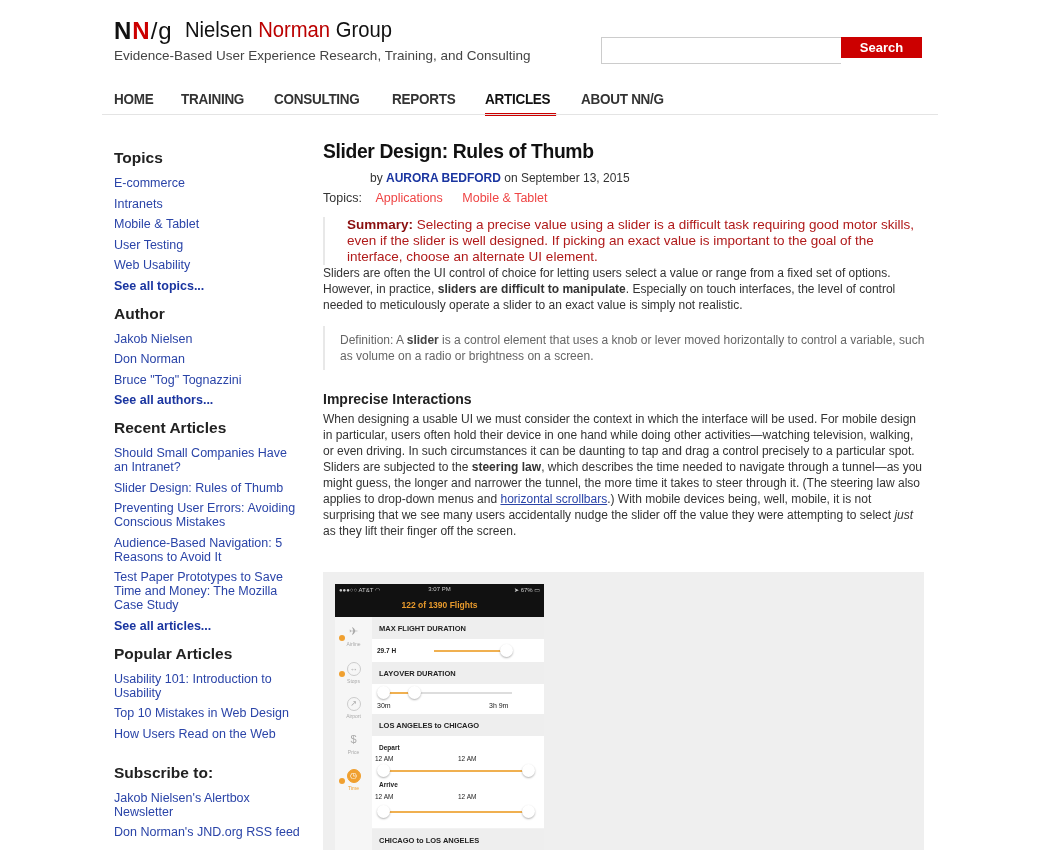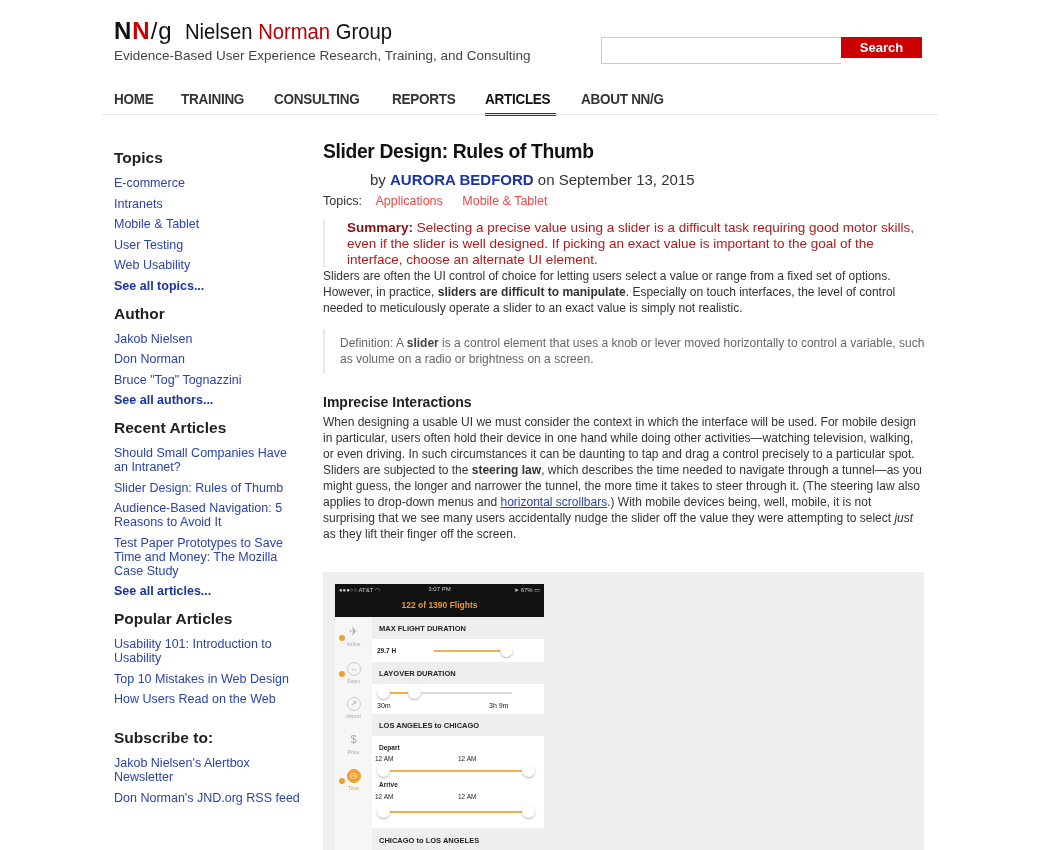--- a/index.html
+++ b/index.html
@@ -1,21 +1,21 @@
 <!DOCTYPE html>
 <html><head>
 <meta charset="utf-8">
 <style>
   * { box-sizing: border-box; margin: 0; padding: 0; }
   html, body { width: 1040px; height: 850px; overflow: hidden; background: #fff; }
   body { font-family: "Liberation Sans", sans-serif; color: #222; position: relative; }
   a { text-decoration: none; }
 
   
-  .logo { position: absolute; left: 114px; top: 17px; display: flex; align-items: flex-end; }
+  .logo { position: absolute; left: 114px; top: 17px; display: flex; align-items: flex-start; }
   .logo-mark { font-family: "Liberation Sans", sans-serif; font-size: 24px; font-weight: bold; letter-spacing: 1px; color: #111; }
   .logo-mark .n2 { color: #c00; }
   .logo-mark .slash { font-weight: normal; color: #111; }
   .logo-name { font-family: "Liberation Sans", sans-serif; font-size: 22px; margin-left: 12px; color: #111; transform: scaleX(0.92); transform-origin: left; }
   .logo-name .red { color: #b00; }
   .tagline { position: absolute; left: 114px; top: 48px; font-size: 13.5px; color: #444; }
 
   .search-wrap { position: absolute; left: 601px; top: 37px; width: 321px; height: 27px; display: flex; }
   .search-input { flex: 1; height: 27px; border: 1px solid #ccc; border-right: none; background: #fff; font-size: 13px; padding: 0 6px; font-family: "Liberation Sans", sans-serif; }
   .search-btn { width: 81px; height: 21px; background: #c00; color: #fff; font-weight: bold; font-size: 13px; border: none; font-family: "Liberation Sans", sans-serif; }
@@ -29,21 +29,21 @@
   
   .sidebar { position: absolute; left: 114px; top: 149px; width: 190px; }
   .side-h { font-size: 15.5px; font-weight: bold; color: #222; margin-bottom: 9px; }
   .side-link { display: block; font-size: 12.5px; color: #2a44a8; line-height: 14px; margin-bottom: 6.5px; }
   .side-more { display: block; font-size: 12.5px; color: #1a35a0; font-weight: bold; margin-bottom: 12px; }
   .side-sec { margin-bottom: 0; }
 
   
   .article { position: absolute; left: 323px; top: 139px; width: 603px; }
   .title { font-size: 21px; font-weight: bold; color: #111; letter-spacing: -0.4px; transform: scaleX(0.92); transform-origin: left; white-space: nowrap; }
-  .byline { font-size: 15px; color: #333; margin-top: 8px; padding-left: 47px; }
+  .byline { font-size: 12px; color: #333; margin-top: 8px; padding-left: 47px; }
   .byline .author { color: #1a35a0; font-weight: bold; }
   .topics { font-size: 12.5px; color: #333; margin-top: 6px; }
   .topics a { color: #ef4444; margin-left: 10px; margin-right: 6px; }
 
   .summary { margin-top: 12px; border-left: 2px solid #e8e8e8; padding-left: 22px; font-size: 13.5px; color: #b01a1a; line-height: 16px; width: 600px; }
   .summary b { color: #8a0e0e; }
 
   .para { font-size: 12px; color: #333; line-height: 16px; }
   .p1 { }
   .definition { margin-top: 13px; border-left: 2px solid #e8e8e8; padding: 6px 0 6px 15px; font-size: 12px; color: #666; line-height: 16px; }
@@ -114,20 +114,21 @@
     <div class="side-h">Author</div>
     <a class="side-link">Jakob Nielsen</a>
     <a class="side-link">Don Norman</a>
     <a class="side-link">Bruce "Tog" Tognazzini</a>
     <a class="side-more">See all authors...</a>
   </div>
   <div class="side-sec">
     <div class="side-h">Recent Articles</div>
     <a class="side-link">Should Small Companies Have an Intranet?</a>
     <a class="side-link">Slider Design: Rules of Thumb</a>
+    <a class="side-link">Preventing User Errors: Avoiding Conscious Mistakes</a>
     <a class="side-link">Audience-Based Navigation: 5 Reasons to Avoid It</a>
     <a class="side-link">Test Paper Prototypes to Save Time and Money: The Mozilla Case Study</a>
     <a class="side-more">See all articles...</a>
   </div>
   <div class="side-sec">
     <div class="side-h">Popular Articles</div>
     <a class="side-link">Usability 101: Introduction to Usability</a>
     <a class="side-link">Top 10 Mistakes in Web Design</a>
     <a class="side-link" style="margin-bottom:23px">How Users Read on the Web</a>
   </div>

